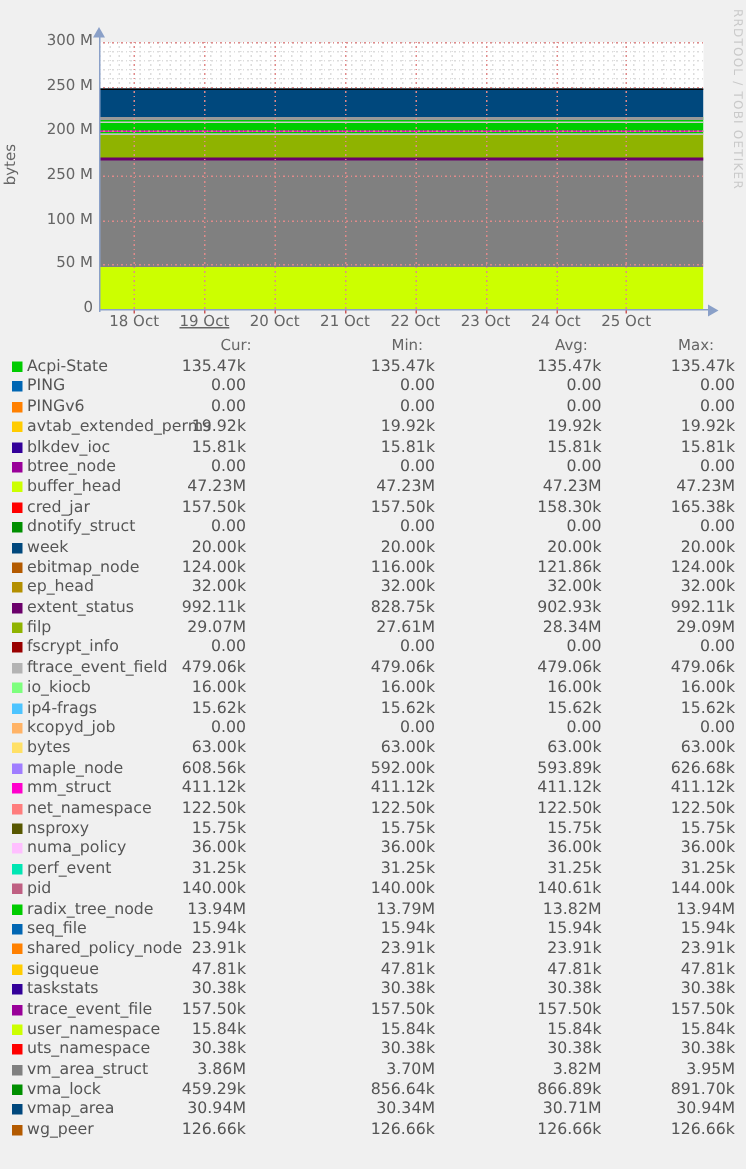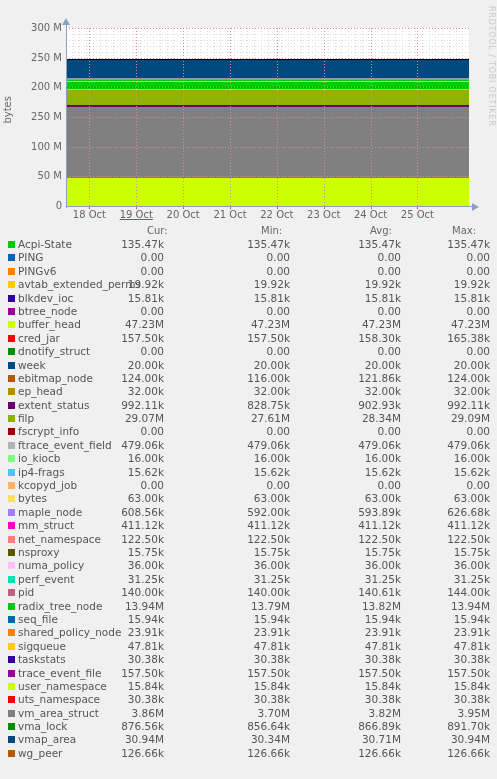--- a/index.html
+++ b/index.html
@@ -520,21 +520,21 @@
           <span class="sw" style="background: rgb(128, 128, 128);"></span>
           <span class="lname">vm_area_struct</span>
           <span class="lval c-cur">3.86M</span>
           <span class="lval c-min">3.70M</span>
           <span class="lval c-avg">3.82M</span>
           <span class="lval c-max">3.95M</span>
         </div>
         <div class="lrow">
           <span class="sw" style="background: rgb(0, 143, 0);"></span>
           <span class="lname">vma_lock</span>
-          <span class="lval c-cur">876.56k</span>
+          <span class="lval c-cur">459.29k</span>
           <span class="lval c-min">856.64k</span>
           <span class="lval c-avg">866.89k</span>
           <span class="lval c-max">891.70k</span>
         </div>
         <div class="lrow">
           <span class="sw" style="background: rgb(0, 72, 125);"></span>
           <span class="lname">vmap_area</span>
           <span class="lval c-cur">30.94M</span>
           <span class="lval c-min">30.34M</span>
           <span class="lval c-avg">30.71M</span>

